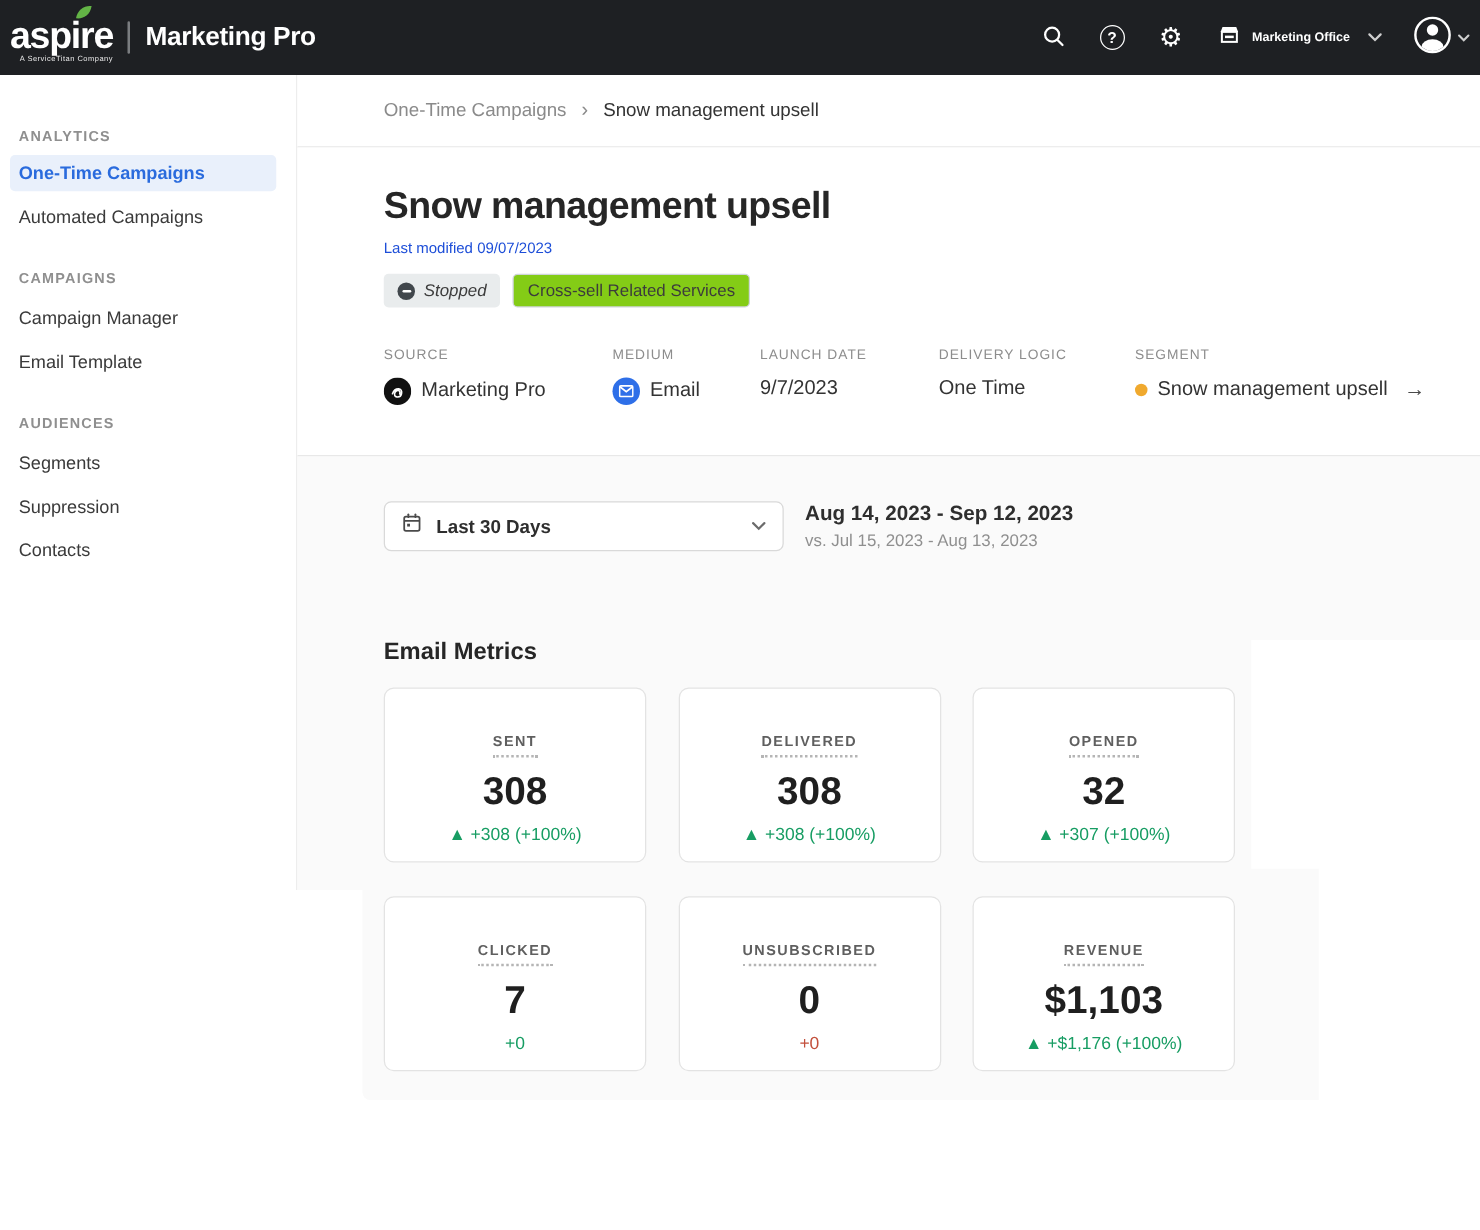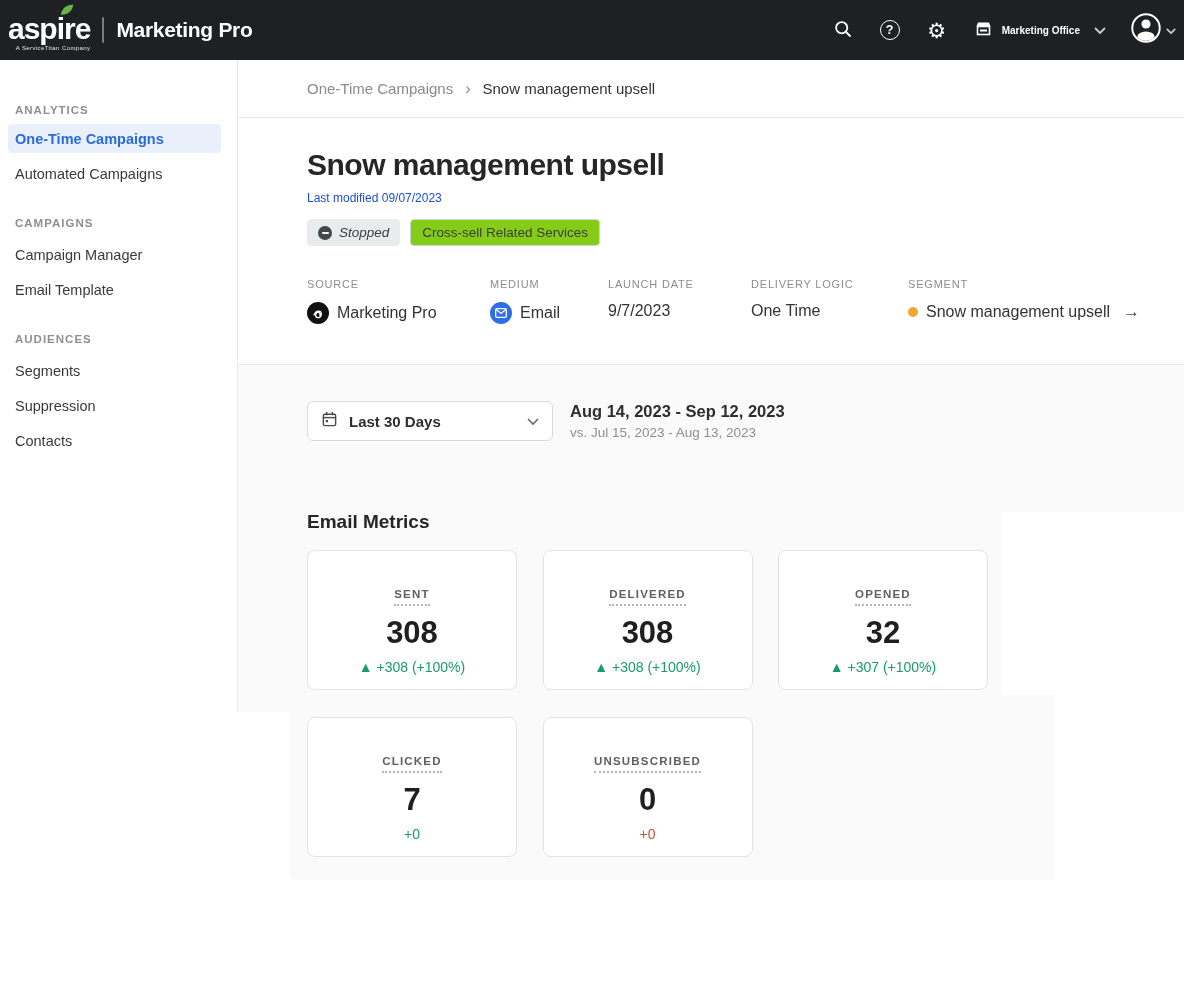--- a/index.html
+++ b/index.html
@@ -74,21 +74,21 @@
 
   .source-mark { width:22px; height:22px; flex:none; }
   .medium-circle { width:22px; height:22px; border-radius:50%; background:var(--medium-blue,#2e6fe8);
                    display:inline-flex; align-items:center; justify-content:center; flex:none; }
   .segment-dot { width:10px; height:10px; border-radius:50%; background:var(--segment-dot,#f0a92e); flex:none; }
   .segment-value { cursor:pointer; }
   .segment-arrow { font-size:17px; color:#4a4a4a; margin-left:5px; }
 
   .analytics { position:relative; z-index:1; }
   .date-row { margin:36px 0 0 69px; display:flex; gap:17px; align-items:flex-start; }
-  .date-picker { width:246px; height:40px; background:#fff; border:1px solid #d9d9d9; border-radius:6px;
+  .date-picker { width:320px; height:40px; background:#fff; border:1px solid #d9d9d9; border-radius:6px;
                  display:flex; align-items:center; padding:0 13px; gap:11px; cursor:pointer; }
   .date-picker-label { font-size:15px; font-weight:700; color:#2e2e2e; }
   .date-picker .chev { margin-left:auto; }
   .range-main { font-size:16.5px; font-weight:700; color:#2e2e2e; line-height:1.25; }
   .range-compare { margin-top:3px; font-size:13.5px; color:#8f8f8f; }
 
   .metrics-heading { margin:70px 0 0 69px; font-size:19px; font-weight:800; color:#262626; }
   .cards-grid { margin:17px 0 0 69px; display:grid; grid-template-columns:repeat(3,210px);
                 gap:27px 25.5px; }
   .card { height:140px; background:#fff; border:1px solid #e3e3e3; border-radius:8px;
@@ -305,16 +305,21 @@
         <div class="card">
           <div class="card-label">CLICKED</div>
           <div class="card-value">7</div>
           <div class="card-delta" data-tone="green">+0</div>
         </div>
         <div class="card">
           <div class="card-label">UNSUBSCRIBED</div>
           <div class="card-value">0</div>
           <div class="card-delta" data-tone="red">+0</div>
         </div>
+        <div class="card">
+          <div class="card-label">REVENUE</div>
+          <div class="card-value">$1,103</div>
+          <div class="card-delta" data-tone="green">▲ +$1,176 (+100%)</div>
+        </div>
       </div>
     </section>
   </main>
 </div>
 
 </body></html>

